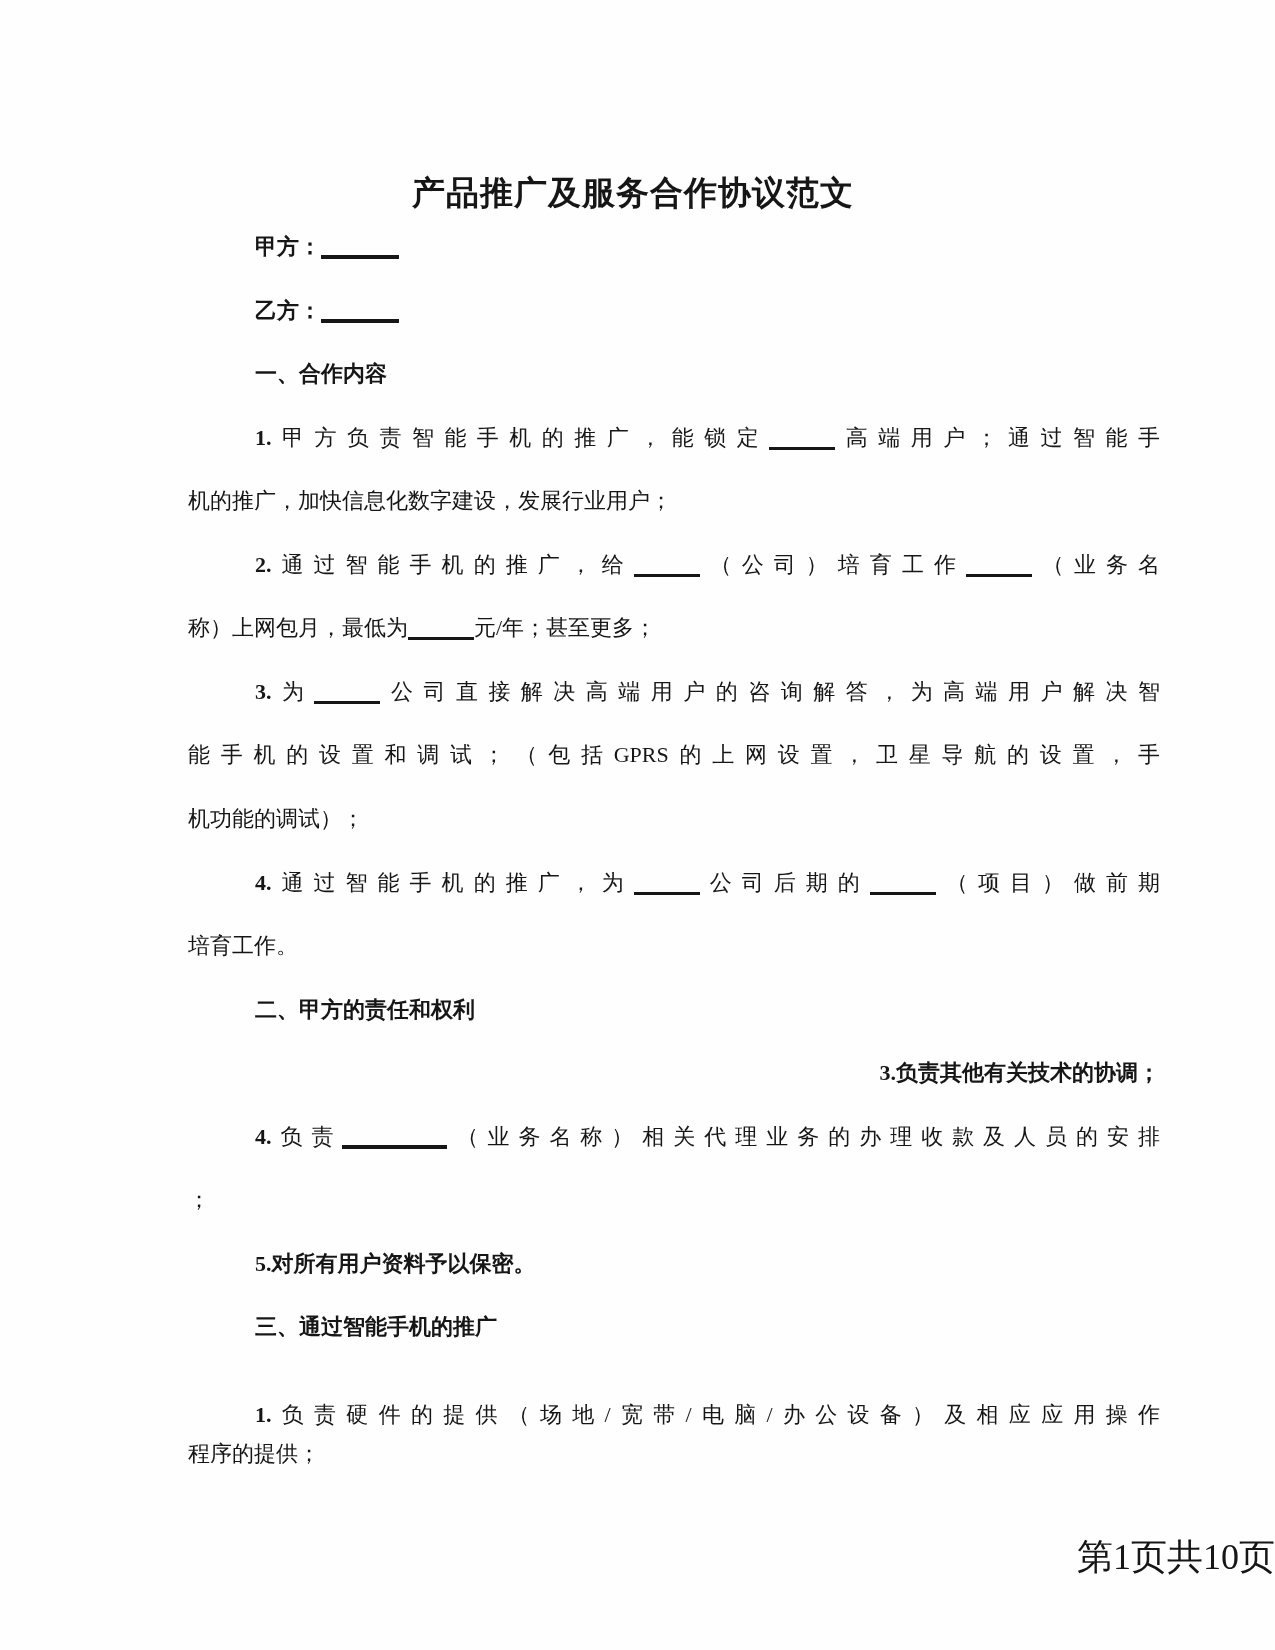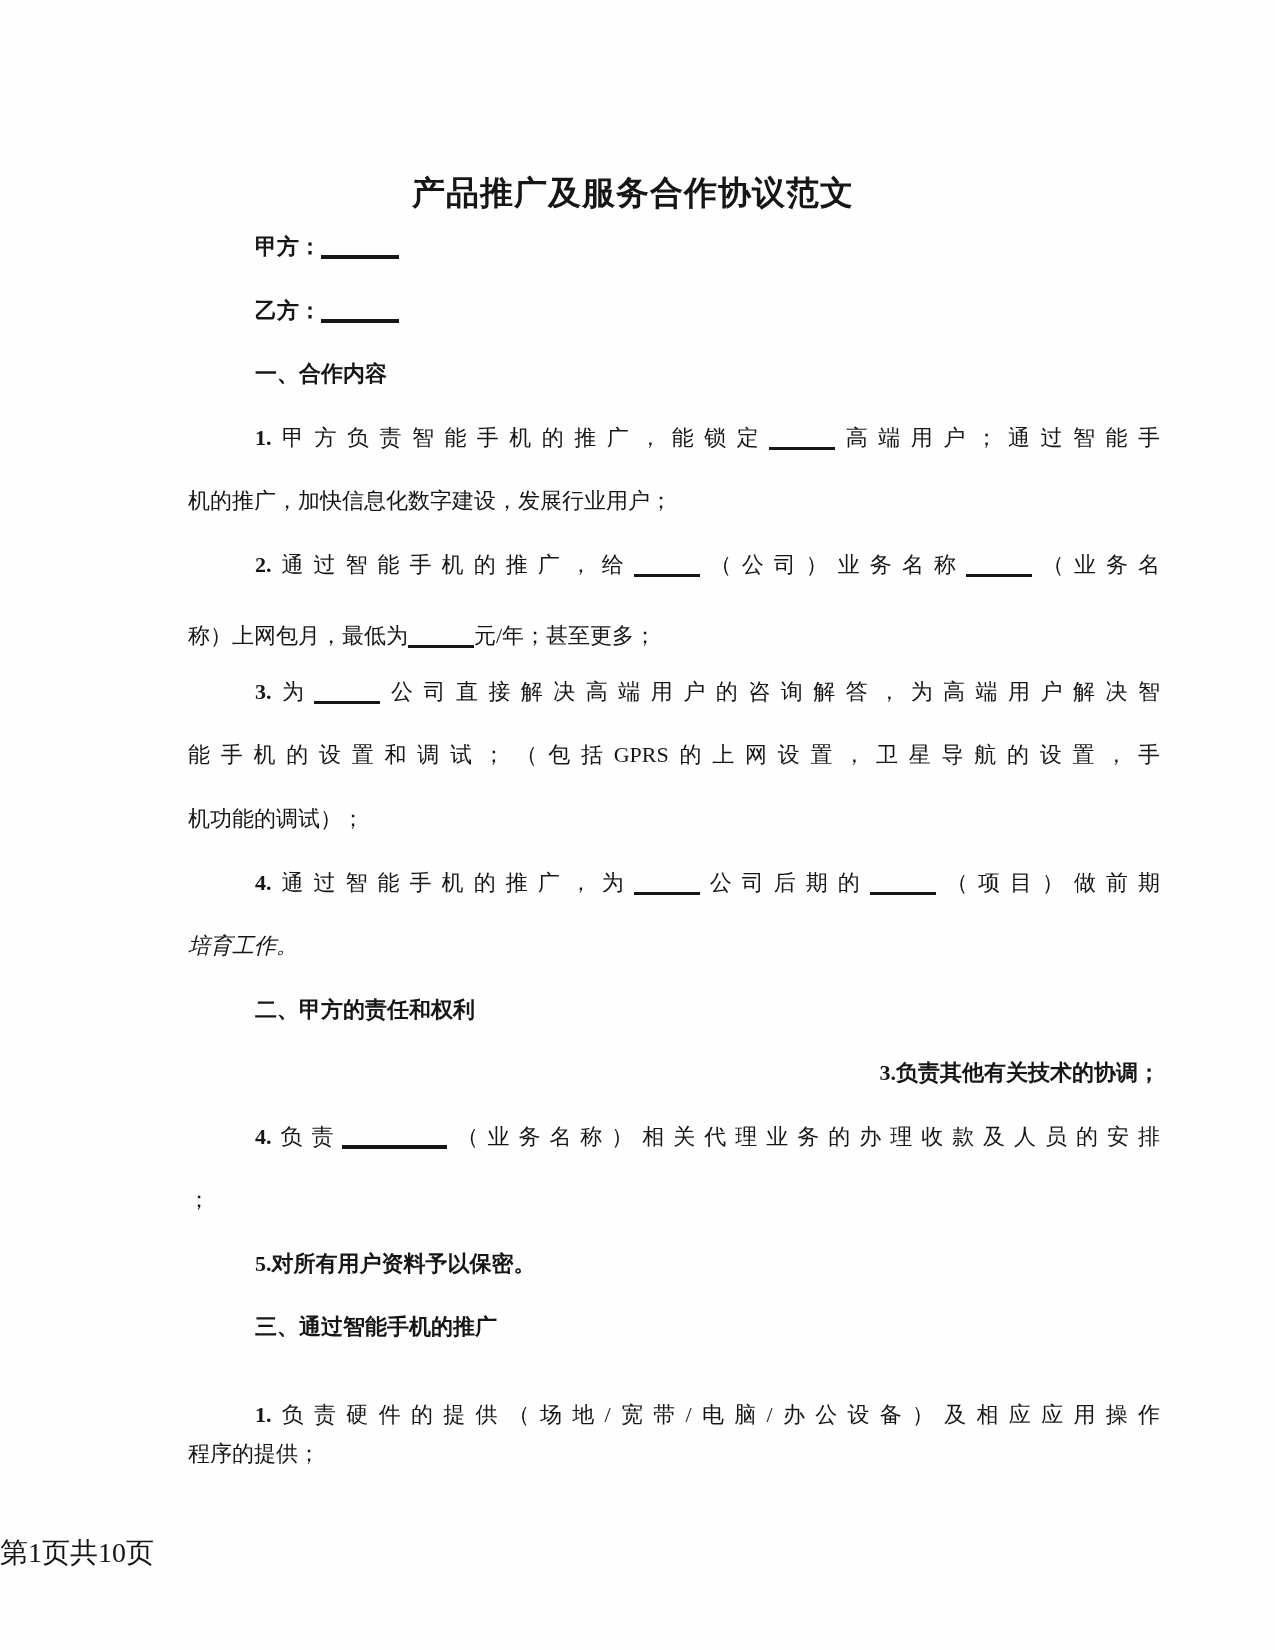--- a/index.html
+++ b/index.html
@@ -17,47 +17,47 @@
   .indent{padding-left:67px}
   .just{text-align:justify;text-align-last:justify}
   .seg{font-weight:400}
   .seg.bold{font-weight:700}
   .title{
     left:0;width:1266px;top:152px;
     font-size:33px;font-weight:700;text-align:center;letter-spacing:1px;
   }
   .footer{
     left:0;width:1275px;top:1536px;
-    font-size:28px;font-weight:400;text-align:left;
+    font-size:36px;font-weight:400;text-align:right;
   }
   .blank{
     display:inline-block;height:6px;
     border-bottom:3px solid #161616;vertical-align:-5px;
   }
   .blank.thick{border-bottom-width:4px}
 </style>
 </head>
 <body>
 
 <div class="page">
   <h1 class="line title">产品推广及服务合作协议范文</h1>
 
   <div id="doc-body">
       <div class="line indent" style="top: 234px;"><span class="seg bold">甲方：</span><span class="blank thick" style="width: 78px;"></span></div>
       <div class="line indent" style="top: 298px;"><span class="seg bold">乙方：</span><span class="blank thick" style="width: 78px;"></span></div>
       <div class="line indent" style="top: 361px;"><span class="seg bold">一、合作内容</span></div>
       <div class="line indent just" style="top: 425px;"><span class="seg bold">1.</span><span class="seg">甲方负责智能手机的推广，能锁定</span><span class="blank" style="width: 66px;"></span><span class="seg">高端用户；通过智能手</span></div>
       <div class="line" style="top: 488px;"><span class="seg">机的推广，加快信息化数字建设，发展行业用户；</span></div>
-      <div class="line indent just" style="top: 552px;"><span class="seg bold">2.</span><span class="seg">通过智能手机的推广，给</span><span class="blank" style="width: 66px;"></span><span class="seg">（公司）业务名称</span><span class="blank" style="width: 66px;"></span><span class="seg">（业务名</span></div>
-      <div class="line" style="top: 615px; margin-top: 8px;"><span class="seg">称）上网包月，最低为</span><span class="blank" style="width: 66px;"></span><span class="seg">元/年；甚至更多；</span></div>
+      <div class="line indent just" style="top: 552px;"><span class="seg bold">2.</span><span class="seg">通过智能手机的推广，给</span><span class="blank" style="width: 66px;"></span><span class="seg">（公司）培育工作</span><span class="blank" style="width: 66px;"></span><span class="seg">（业务名</span></div>
+      <div class="line" style="top: 615px;"><span class="seg">称）上网包月，最低为</span><span class="blank" style="width: 66px;"></span><span class="seg">元/年；甚至更多；</span></div>
       <div class="line indent just" style="top: 679px;"><span class="seg bold">3.</span><span class="seg">为</span><span class="blank" style="width: 66px;"></span><span class="seg">公司直接解决高端用户的咨询解答，为高端用户解决智</span></div>
       <div class="line just" style="top: 742px;"><span class="seg">能手机的设置和调试；（包括GPRS的上网设置，卫星导航的设置，手</span></div>
       <div class="line" style="top: 806px;"><span class="seg">机功能的调试）；</span></div>
       <div class="line indent just" style="top: 870px;"><span class="seg bold">4.</span><span class="seg">通过智能手机的推广，为</span><span class="blank" style="width: 66px;"></span><span class="seg">公司后期的</span><span class="blank" style="width: 66px;"></span><span class="seg">（项目）做前期</span></div>
-      <div class="line" style="top: 933px; font-style: italic;"><span class="seg">培育工作。</span></div>
+      <div class="line" style="top: 933px;"><span class="seg">培育工作。</span></div>
       <div class="line indent" style="top: 997px;"><span class="seg bold">二、甲方的责任和权利</span></div>
       <div class="line indent" style="top: 1060px; text-align: right;"><span class="seg bold">3.负责其他有关技术的协调；</span></div>
       <div class="line indent just" style="top: 1124px;"><span class="seg bold">4.</span><span class="seg">负责</span><span class="blank thick" style="width: 105px;"></span><span class="seg">（业务名称）相关代理业务的办理收款及人员的安排</span></div>
       <div class="line" style="top: 1187px;"><span class="seg">；</span></div>
       <div class="line indent" style="top: 1251px;"><span class="seg bold">5.对所有用户资料予以保密。</span></div>
       <div class="line indent" style="top: 1314px;"><span class="seg bold">三、通过智能手机的推广</span></div>
       <div class="line indent just" style="top: 1378px; margin-top: 24px;"><span class="seg bold">1.</span><span class="seg">负责硬件的提供（场地/宽带/电脑/办公设备）及相应应用操作</span></div>
       <div class="line" style="top: 1441px;"><span class="seg">程序的提供；</span></div>
     </div>
 

